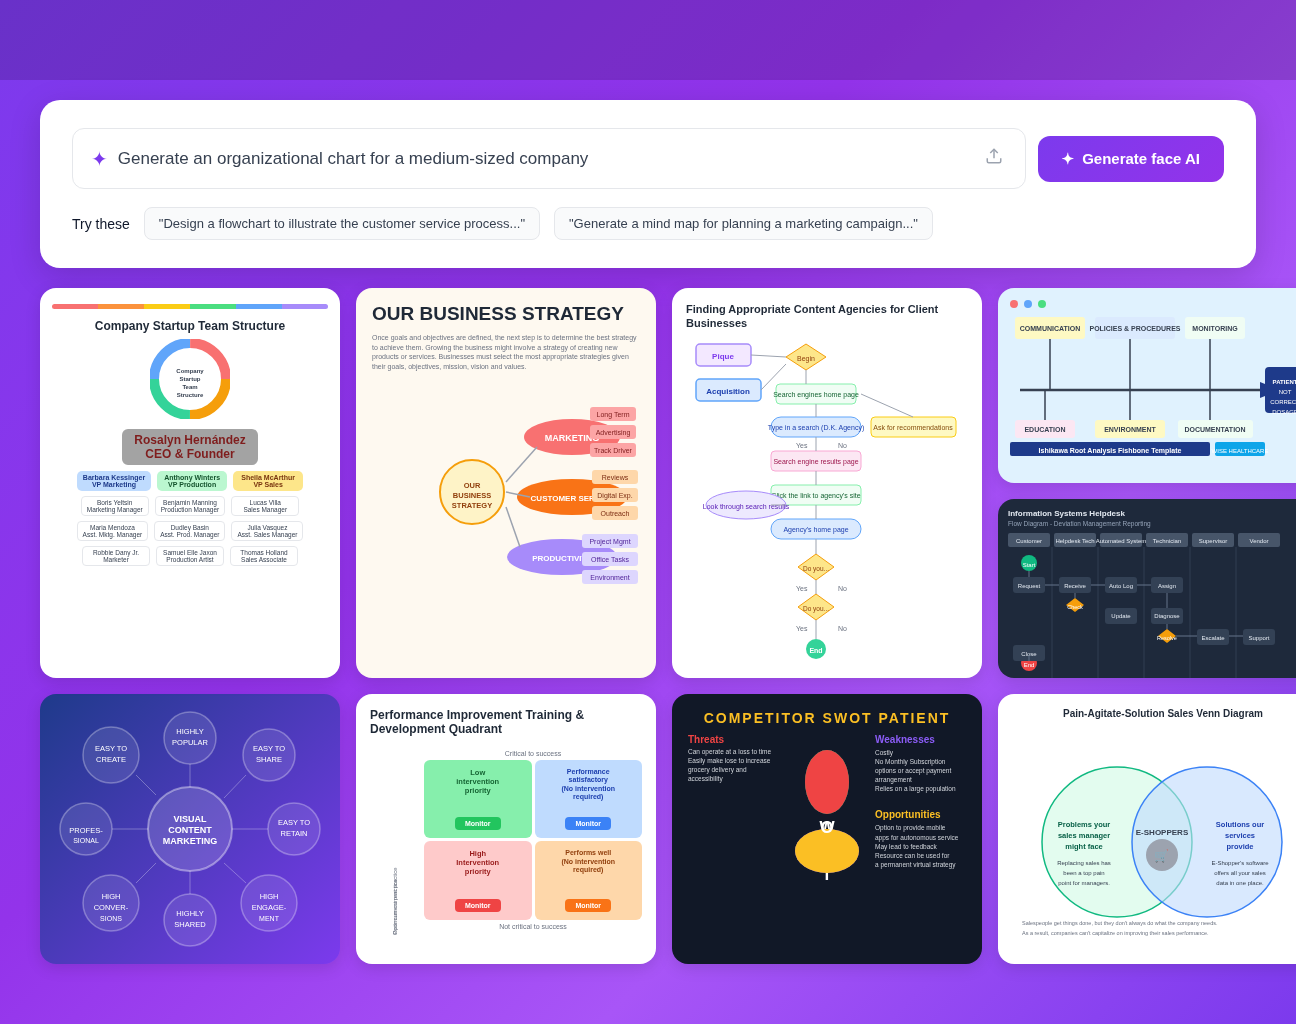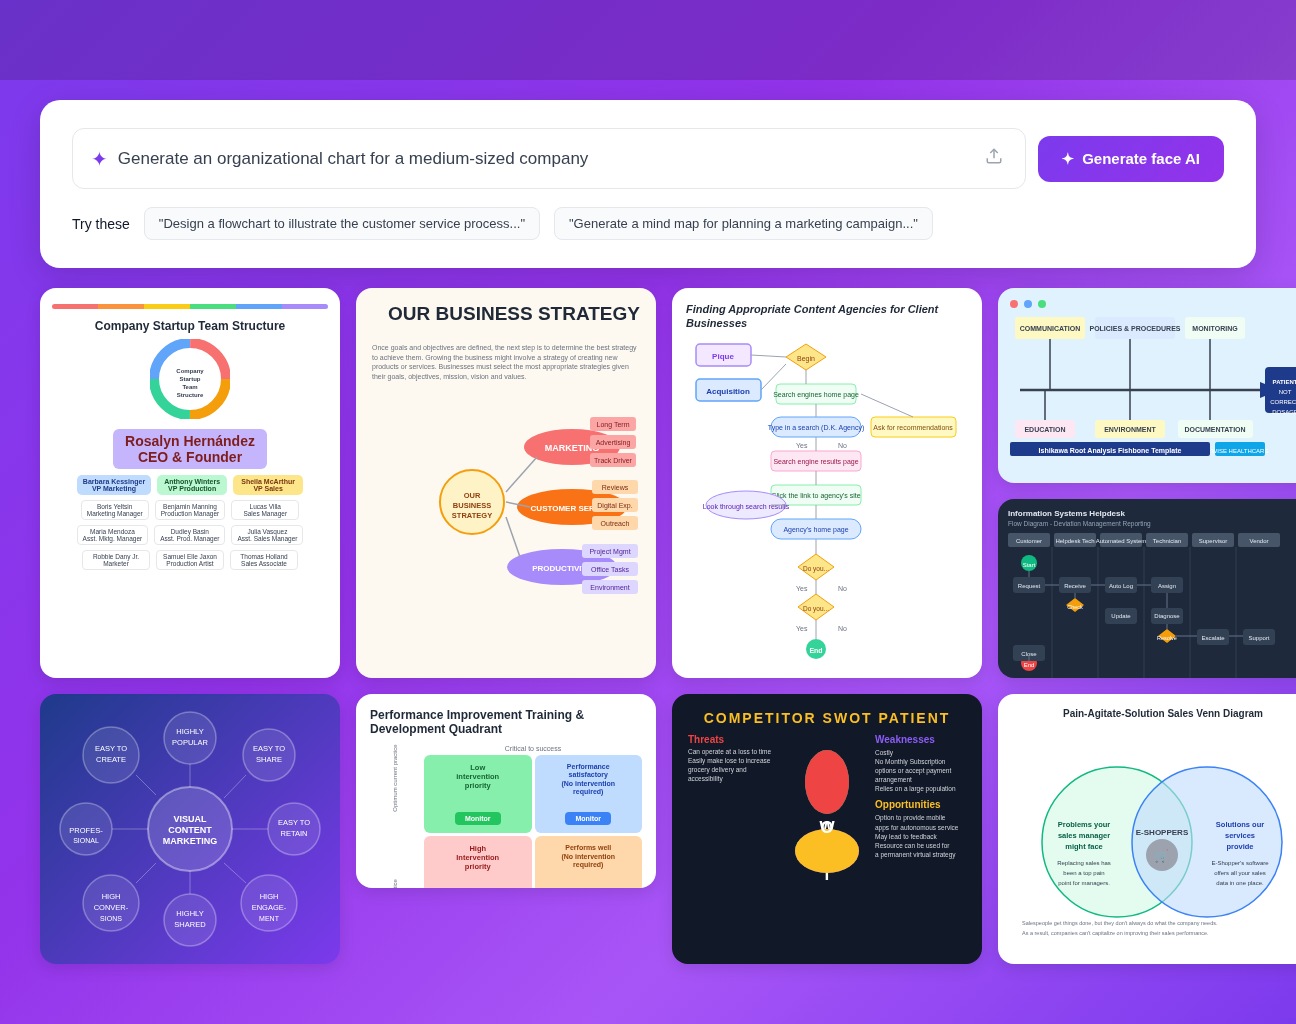--- a/index.html
+++ b/index.html
@@ -183,21 +183,21 @@
           <circle cx="40" cy="40" r="36" fill="none" stroke="#60a5fa" stroke-width="10" stroke-dasharray="56.5 170" stroke-dashoffset="-113"></circle>
           <circle cx="40" cy="40" r="36" fill="none" stroke="#f87171" stroke-width="10" stroke-dasharray="56.5 170" stroke-dashoffset="-169.5"></circle>
           <circle cx="40" cy="40" r="28" fill="white"></circle>
           <text x="40" y="34" text-anchor="middle" font-size="6" fill="#374151" font-weight="700">Company</text>
           <text x="40" y="42" text-anchor="middle" font-size="6" fill="#374151" font-weight="700">Startup</text>
           <text x="40" y="50" text-anchor="middle" font-size="6" fill="#374151" font-weight="700">Team</text>
           <text x="40" y="58" text-anchor="middle" font-size="6" fill="#374151" font-weight="700">Structure</text>
         </svg>
       </div>
 
-      <div style="background: #c4b5fd; border-radius: 6px; padding: 4px 12px; font-size: 14px; text-align: center; color: #7f1d1d; font-weight: 600; margin-bottom: 6px;">
+      <div style="background: #a3a3a3; border-radius: 6px; padding: 4px 12px; font-size: 12px; text-align: center; color: #7f1d1d; font-weight: 600; margin-bottom: 6px;">
         <div>Rosalyn Hernández</div>
         <div>CEO &amp; Founder</div>
       </div>
 
       <div style="display: flex; gap: 6px; margin-bottom: 5px;">
         <div style="background: #bfdbfe; border-radius: 5px; padding: 3px 6px; font-size: 7px; text-align: center; color: #1e3a8a; font-weight: 600; min-width: 70px;">Barbara Kessinger<br>VP Marketing</div>
         <div style="background: #bbf7d0; border-radius: 5px; padding: 3px 6px; font-size: 7px; text-align: center; color: #14532d; font-weight: 600; min-width: 70px;">Anthony Winters<br>VP Production</div>
         <div style="background: #fde68a; border-radius: 5px; padding: 3px 6px; font-size: 7px; text-align: center; color: #78350f; font-weight: 600; min-width: 70px;">Sheila McArthur<br>VP Sales</div>
       </div>
 
@@ -214,21 +214,21 @@
       </div>
 
       <div style="display: flex; gap: 6px;">
         <div style="border: 1px solid #e5e7eb; border-radius: 4px; padding: 2px 5px; font-size: 6.5px; text-align: center; color: #374151; min-width: 68px;">Robbie Dany Jr.<br>Marketer</div>
         <div style="border: 1px solid #e5e7eb; border-radius: 4px; padding: 2px 5px; font-size: 6.5px; text-align: center; color: #374151; min-width: 68px;">Samuel Elle Jaxon<br>Production Artist</div>
         <div style="border: 1px solid #e5e7eb; border-radius: 4px; padding: 2px 5px; font-size: 6.5px; text-align: center; color: #374151; min-width: 68px;">Thomas Holland<br>Sales Associate</div>
       </div>
     </div>
 
     <div class="card" style="height: 390px; background: #fef9f0; padding: 16px; overflow: hidden;">
-      <div style="font-size: 19px; font-weight: 900; color: #1f2937; line-height: 1.1; margin-bottom: 18px; text-align: right;">OUR BUSINESS STRATEGY</div>
+      <div style="font-size: 19px; font-weight: 900; color: #1f2937; line-height: 1.1; margin-bottom: 8px;">OUR BUSINESS STRATEGY</div>
       <div style="font-size: 7px; color: #6b7280; line-height: 1.4; margin-bottom: 10px;">Once goals and objectives are defined, the next step is to determine the best strategy to achieve them. Growing the business might involve a strategy of creating new products or services. Businesses must select the most appropriate strategies given their goals, objectives, mission, vision and values.</div>
       
       
       <svg width="268" height="220" viewBox="0 0 268 220">
 
         <ellipse cx="200" cy="55" rx="48" ry="18" fill="#f87171"></ellipse>
         <text x="200" y="59" text-anchor="middle" font-size="9" fill="white" font-weight="700">MARKETING</text>
         <line x1="134" y1="100" x2="165" y2="65" stroke="#9ca3af" stroke-width="1.5"></line>
 
         <rect x="218" y="25" width="46" height="14" rx="3" fill="#fca5a5"></rect>
@@ -261,21 +261,21 @@
         <text x="238" y="198" text-anchor="middle" font-size="7" fill="#4c1d95">Environment</text>
 
         <circle cx="100" cy="110" r="32" fill="#fef3c7" stroke="#f59e0b" stroke-width="2"></circle>
         <text x="100" y="106" text-anchor="middle" font-size="7.5" fill="#92400e" font-weight="700">OUR</text>
         <text x="100" y="116" text-anchor="middle" font-size="7.5" fill="#92400e" font-weight="700">BUSINESS</text>
         <text x="100" y="126" text-anchor="middle" font-size="7.5" fill="#92400e" font-weight="700">STRATEGY</text>
       </svg>
     </div>
 
     <div class="card" style="height: 390px; background: white; padding: 14px; overflow: hidden;">
-      <div style="font-size: 11px; font-weight: 700; color: #1f2937; margin-bottom: 8px; line-height: 1.3; font-style: italic;">Finding Appropriate Content Agencies for Client Businesses</div>
+      <div style="font-size: 11px; font-weight: 700; color: #1f2937; margin-bottom: 8px; line-height: 1.3;">Finding Appropriate Content Agencies for Client Businesses</div>
       
       <svg width="280" height="320" viewBox="0 0 280 320">
 
         <rect x="10" y="5" width="55" height="22" rx="4" fill="#f3e8ff" stroke="#a78bfa" stroke-width="1.5"></rect>
         <text x="37" y="20" text-anchor="middle" font-size="8" fill="#7c3aed" font-weight="600">Pique</text>
 
         <rect x="10" y="40" width="65" height="22" rx="4" fill="#dbeafe" stroke="#60a5fa" stroke-width="1.5"></rect>
         <text x="42" y="55" text-anchor="middle" font-size="8" fill="#1e40af" font-weight="600">Acquisition</text>
 
         <polygon points="120,5 140,18 120,31 100,18" fill="#fde68a" stroke="#f59e0b" stroke-width="1"></polygon>
@@ -523,24 +523,24 @@
         <line x1="134" y1="184" x2="134" y2="161" stroke="rgba(255,255,255,0.3)" stroke-width="1"></line>
 
         <circle cx="213" cy="193" r="28" fill="rgba(255,255,255,0.1)" stroke="rgba(255,255,255,0.3)" stroke-width="1.5"></circle>
         <text x="213" y="189" text-anchor="middle" font-size="7.5" fill="white">HIGH</text>
         <text x="213" y="200" text-anchor="middle" font-size="7.5" fill="white">ENGAGE-</text>
         <text x="213" y="211" text-anchor="middle" font-size="7" fill="white">MENT</text>
         <line x1="190" y1="173" x2="168" y2="153" stroke="rgba(255,255,255,0.3)" stroke-width="1"></line>
       </svg>
     </div>
 
-    <div class="card" style="height: 194px; background: white; padding: 14px; overflow: hidden; grid-row: span 1;">
+    <div class="card" style="height: 270px; background: white; padding: 14px; overflow: hidden; grid-row: span 1;">
       <div style="font-size: 12px; font-weight: 900; color: #1f2937; line-height: 1.2; margin-bottom: 2px;">Performance Improvement Training &amp; Development Quadrant</div>
 
-      <div style="display: flex; margin-top: 8px; height: 185px;">
+      <div style="display: flex; margin-top: 8px; height: 185px; align-items: flex-end;">
 
         <div style="display: flex; flex-direction: column; justify-content: space-between; align-items: center; width: 50px; margin-right: 4px;">
           <div style="font-size: 6px; color: #6b7280; text-align: center; transform: rotate(-90deg); white-space: nowrap; margin-top: 30px;">Optimum current practice</div>
           <div style="font-size: 6px; color: #6b7280; text-align: center; transform: rotate(-90deg); white-space: nowrap; margin-bottom: 20px;">Poor current practice</div>
         </div>
 
         <div style="flex: 1;">
           <div style="text-align: center; font-size: 7px; color: #6b7280; margin-bottom: 3px;">Critical to success</div>
           <div style="display: grid; grid-template-columns: 1fr 1fr; grid-template-rows: 1fr 1fr; gap: 3px; height: 160px;">
 
@@ -591,21 +591,21 @@
             <text x="40" y="89" text-anchor="middle" font-size="16" fill="white" font-weight="900">W</text>
 
             <ellipse cx="40" cy="132" rx="22" ry="32" fill="#ef4444" transform="rotate(180, 40, 85)"></ellipse>
             <text x="40" y="136" text-anchor="middle" font-size="16" fill="white" font-weight="900">T</text>
 
             <ellipse cx="18" cy="85" rx="22" ry="32" fill="#fbbf24" transform="rotate(270, 40, 85)"></ellipse>
             <text x="40" y="89" text-anchor="middle" font-size="16" fill="white" font-weight="900">O</text>
           </svg>
         </div>
 
-        <div style="display: flex; flex-direction: column; gap: 6px; flex: 1;">
+        <div style="display: flex; flex-direction: column; gap: 16px; flex: 1;">
           <div>
             <div style="font-size: 10px; font-weight: 700; color: #8b5cf6; margin-bottom: 3px;">Weaknesses</div>
             <div style="font-size: 6.5px; color: #d1d5db; line-height: 1.4;">Costly<br>No Monthly Subscription<br>options or accept payment<br>arrangement<br>Relies on a large population</div>
           </div>
           <div>
             <div style="font-size: 10px; font-weight: 700; color: #fbbf24; margin-bottom: 3px;">Opportunities</div>
             <div style="font-size: 6.5px; color: #d1d5db; line-height: 1.4;">Option to provide mobile<br>apps for autonomous service<br>May lead to feedback<br>Resource can be used for<br>a permanent virtual strategy</div>
           </div>
         </div>
       </div>

